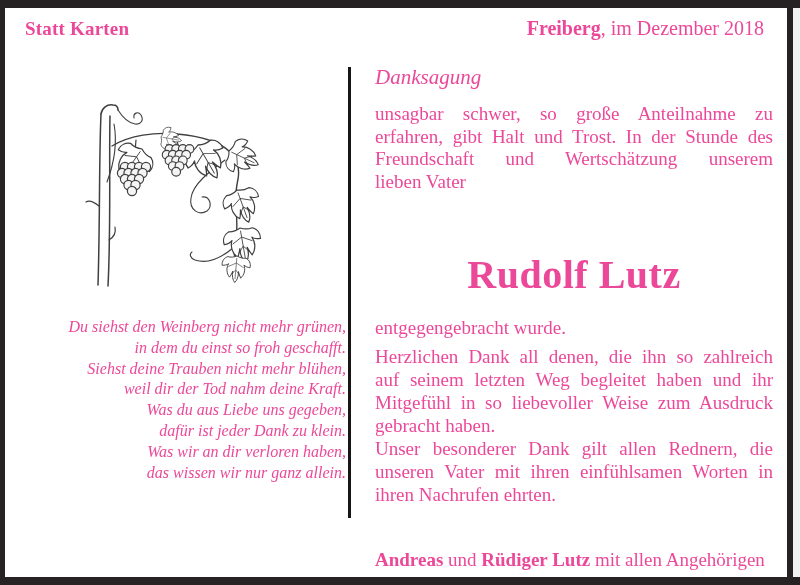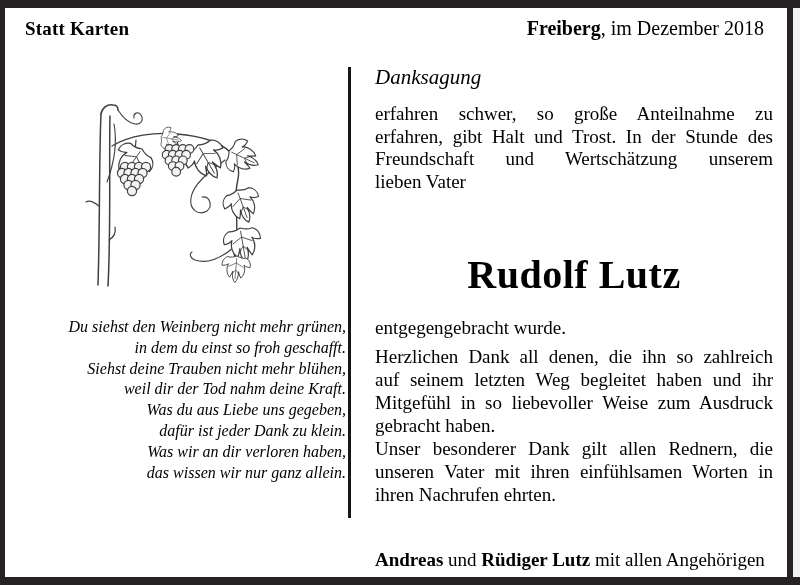--- a/index.html
+++ b/index.html
@@ -1,17 +1,17 @@
 <!DOCTYPE html>
 <html><head>
 <meta charset="utf-8">
 <style>
   html,body{margin:0;padding:0;background:#ffffff;}
   body{width:800px;height:585px;font-family:"Liberation Serif","DejaVu Serif",serif;}
-  .notice{position:relative;width:800px;height:585px;background:#ffffff;color:#000000;overflow:hidden;}
+  .notice{position:relative;width:800px;height:585px;background:#ffffff;color:#ec4899;overflow:hidden;}
 
   
   .bar{position:absolute;background:#262223;}
   .bar-top{left:0;top:0;width:800px;height:8px;}
   .bar-left{left:0;top:0;width:5px;height:578px;}
   .bar-bottom{left:0;top:577px;width:800px;height:8px;}
   .bar-right{left:787px;top:0;width:6px;height:585px;}
   .edge-strip{position:absolute;left:793px;top:8px;width:7px;height:569px;background:#f2f2f2;}
 
   
@@ -121,21 +121,21 @@
     <div>dafür ist jeder Dank zu klein.</div>
     <div>Was wir an dir verloren haben,</div>
     <div>das wissen wir nur ganz allein.</div>
   </div>
 
   <div class="divider"></div>
 
   <div class="danksagung">Danksagung</div>
 
   <div class="intro">
-    <div class="jline">erfahren schwer, so große Anteilnahme zu</div>
+    <div class="jline">unsagbar schwer, so große Anteilnahme zu</div>
     <div class="jline">erfahren, gibt Halt und Trost. In der Stunde des</div>
     <div class="jline">Freundschaft und Wertschätzung unserem</div>
     <div class="lastline">lieben Vater</div>
   </div>
 
   <div class="name">Rudolf Lutz</div>
 
   <div class="aftername">entgegengebracht wurde.</div>
 
   <div class="thanks">

